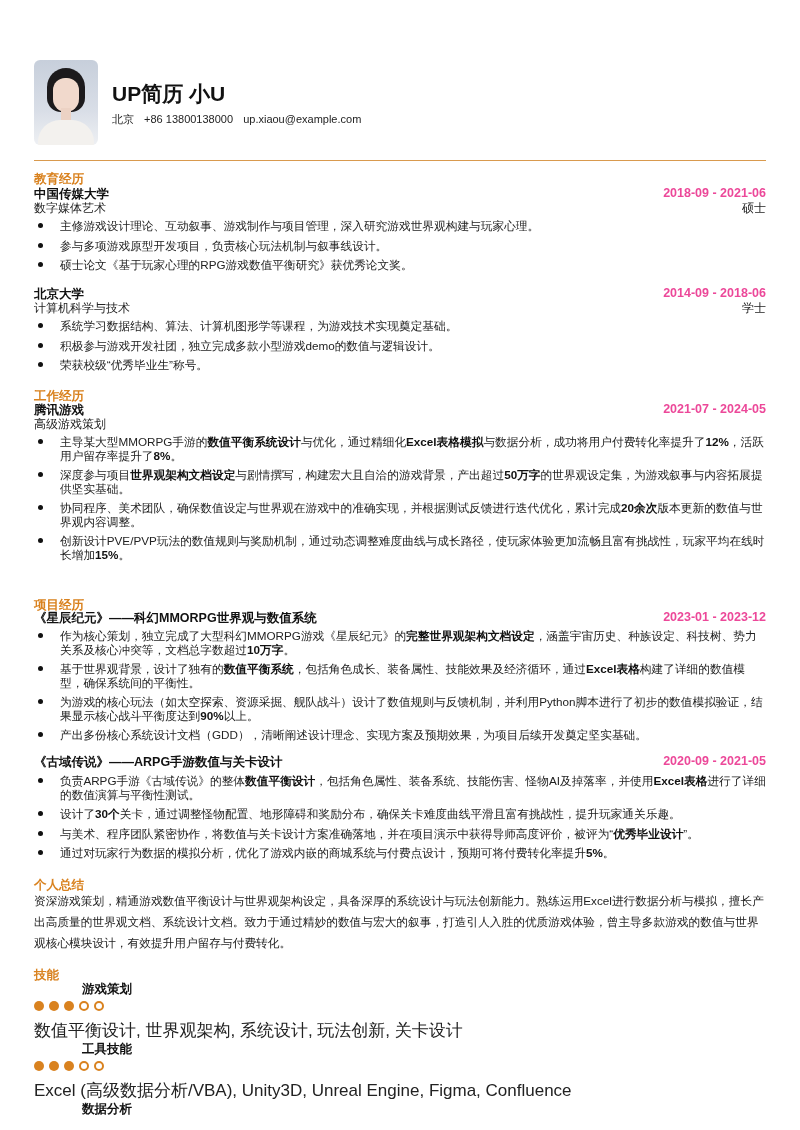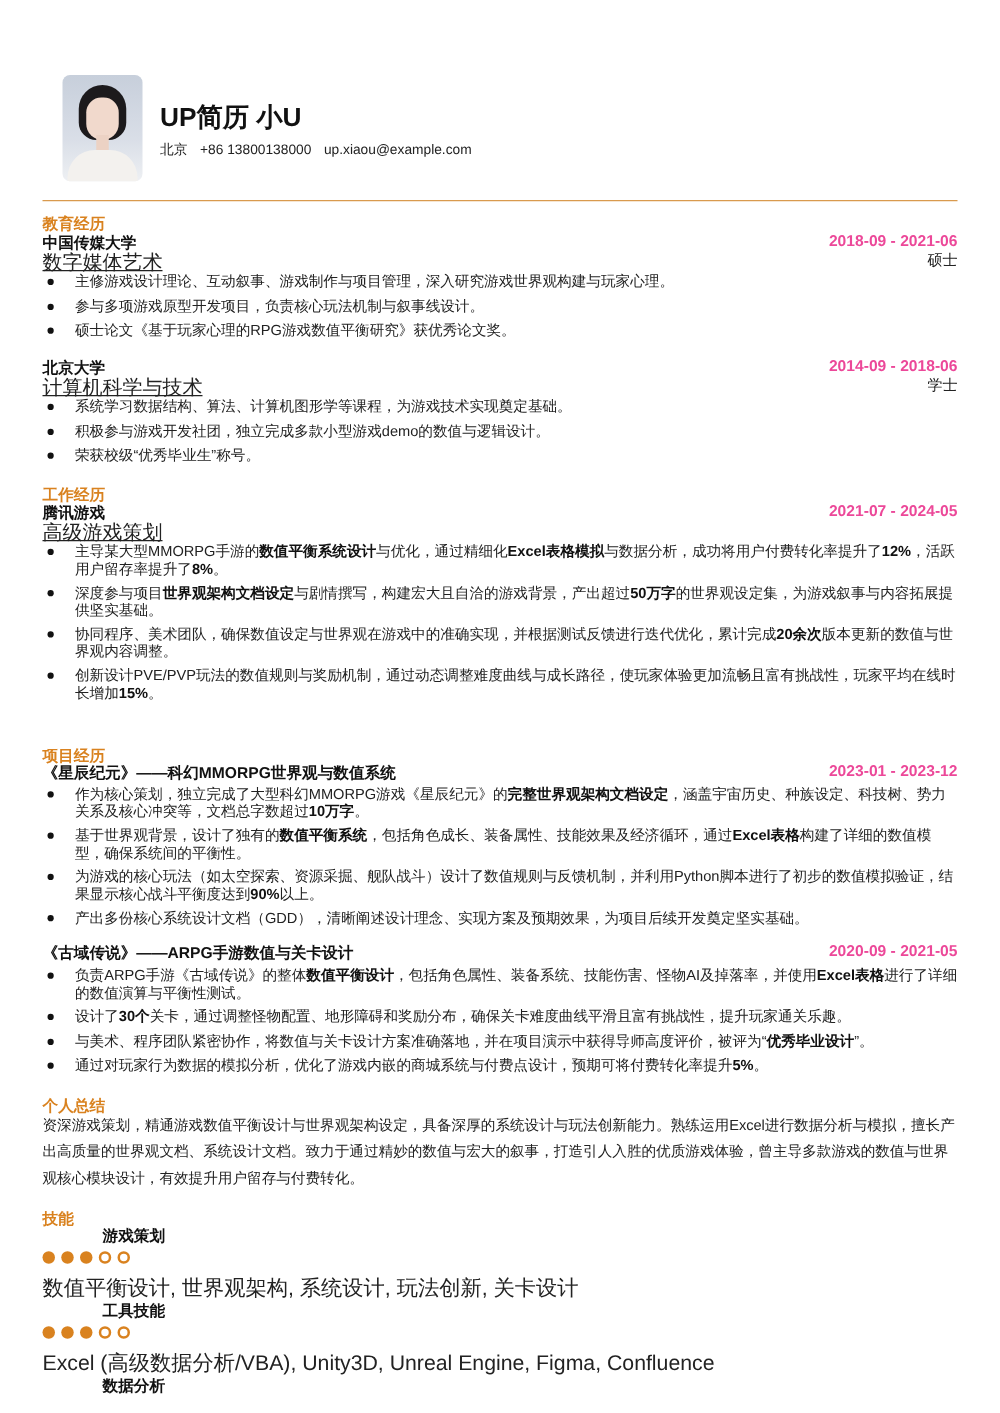--- a/index.html
+++ b/index.html
@@ -1,35 +1,35 @@
 <!DOCTYPE html>
 <html><head>
   <meta charset="utf-8">
   <style>
     * { box-sizing: border-box; margin: 0; padding: 0; }
     html, body { width: 800px; height: 1130px; background: #ffffff; overflow: hidden; }
     body { font-family: "Liberation Sans", "DejaVu Sans", sans-serif; color: #222; font-size: 12px; position: relative; }
     .page { position: absolute; left: 34px; top: 0; width: 732px; }
 
-    .header { position: absolute; left: 16px; top: 60px; height: 86px; width: 732px; }
+    .header { position: absolute; left: 0; top: 60px; height: 86px; width: 732px; }
     .avatar { position: absolute; left: 0; top: 0; width: 64px; height: 85px; border-radius: 6px;
       background: linear-gradient(180deg, #c7cfdb 0%, #d9dee7 60%, #eef0f3 100%); overflow: hidden; }
     .avatar .hair { position: absolute; left: 13px; top: 8px; width: 38px; height: 44px; border-radius: 19px 19px 14px 14px; background: #1c1a1c; }
     .avatar .face { position: absolute; left: 19px; top: 18px; width: 26px; height: 34px; border-radius: 13px 13px 14px 14px; background: #f1d9cc; }
     .avatar .neck { position: absolute; left: 27px; top: 48px; width: 10px; height: 14px; background: #ecd2c4; }
     .avatar .shoulders { position: absolute; left: 4px; top: 60px; width: 56px; height: 30px; border-radius: 22px 22px 0 0; background: #f3f1ee; }
     .name { position: absolute; left: 78px; top: 20px; font-size: 21px; font-weight: bold; color: #111; white-space: nowrap; }
     .contact { position: absolute; left: 78px; top: 52px; font-size: 11px; color: #222; white-space: nowrap; }
     .contact span { margin-right: 7px; }
 
     .divider { position: absolute; left: 0; top: 160px; width: 732px; height: 1px; background: #d99a4e; }
 
     .section-title { position: absolute; left: 0; font-size: 12.5px; color: #d9821f; font-weight: bold; }
     .entry-title { position: absolute; left: 0; font-size: 12.5px; font-weight: bold; color: #111; white-space: nowrap; }
-    .entry-sub { position: absolute; left: 0; font-size: 16px; color: #222; text-decoration: underline; }
+    .entry-sub { position: absolute; left: 0; font-size: 12px; color: #222; }
     .date { position: absolute; right: 0; font-size: 12.5px; font-weight: bold; color: #ec4899; white-space: nowrap; }
     .degree { position: absolute; right: 0; font-size: 12px; color: #222; }
 
     ul.bullets { position: absolute; left: 0; width: 732px; list-style: none; }
     ul.bullets li { position: relative; padding-left: 26px; font-size: 11.7px; line-height: 13.5px; color: #222; margin-bottom: 6px; }
     ul.bullets li::before { content: ""; position: absolute; left: 4px; top: 4px; width: 5px; height: 5px; border-radius: 50%; background: #111; }
     b { font-weight: bold; color: #111; }
 
     .summary { position: absolute; left: 0; width: 732px; font-size: 11.7px; line-height: 21px; color: #222; }
 

